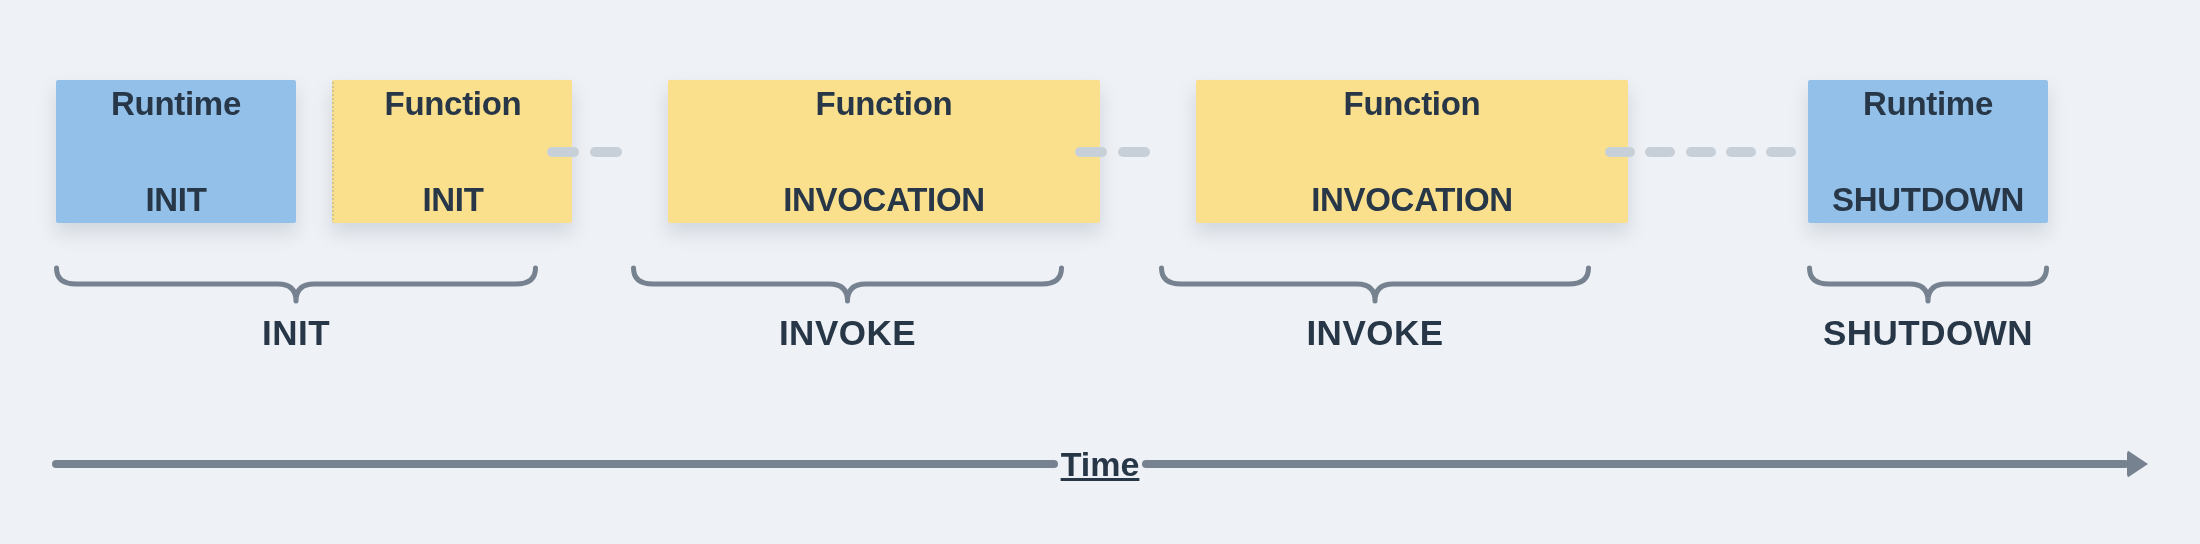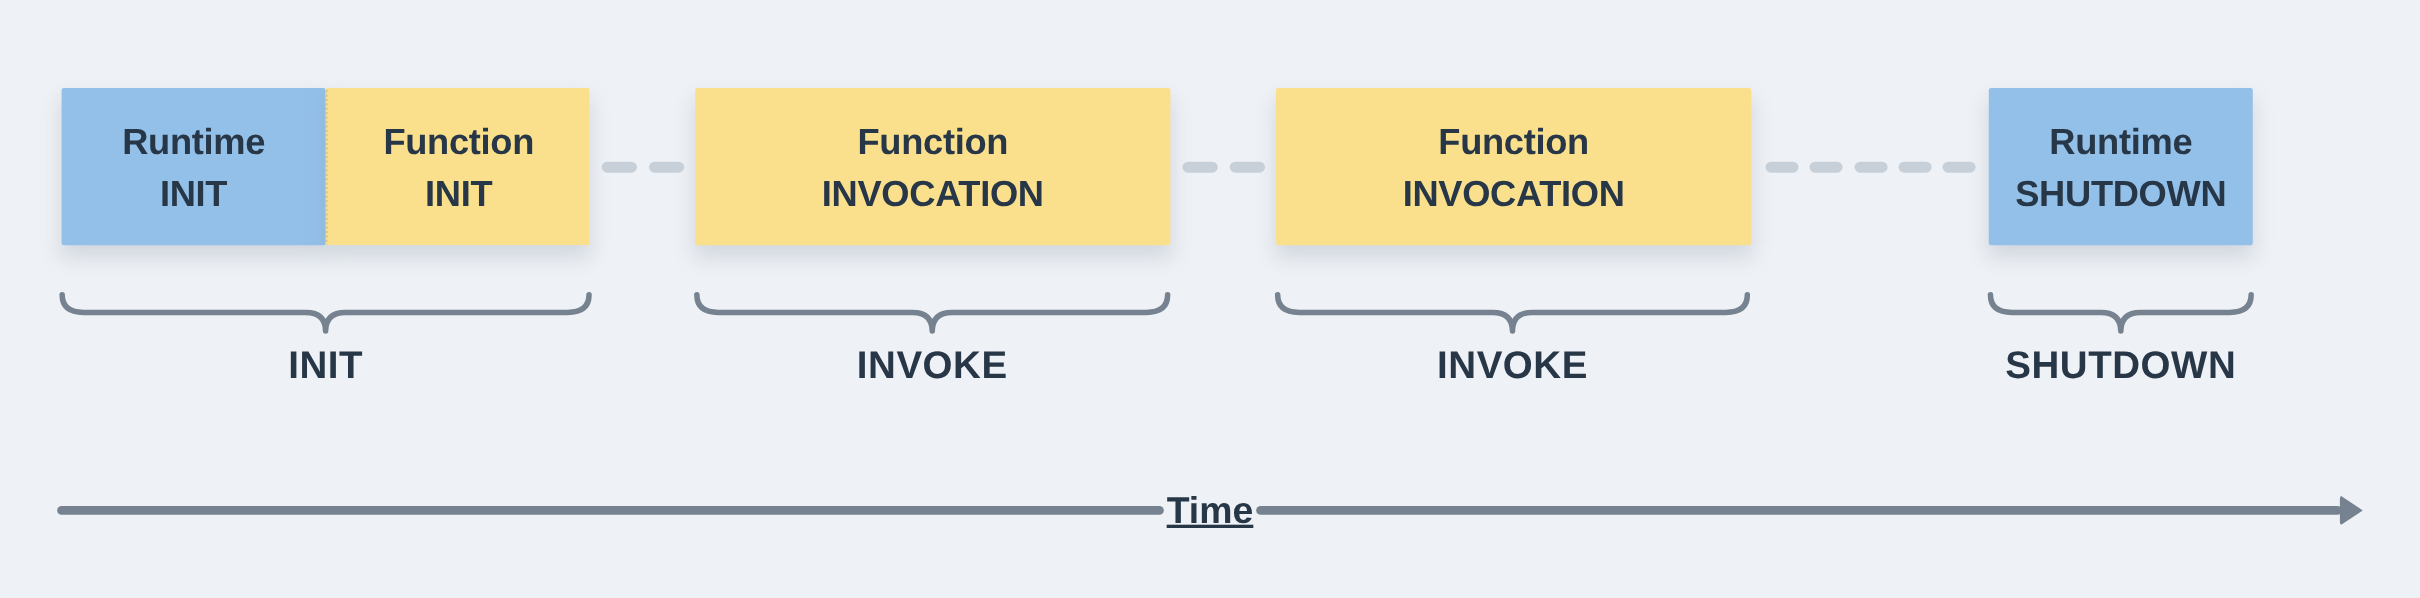--- a/index.html
+++ b/index.html
@@ -18,31 +18,31 @@
   
   .box {
     position: absolute;
     top: 80px;
     height: 143px;
     box-sizing: border-box;
     border-radius: 2px;
     display: flex;
     flex-direction: column;
     align-items: center;
-    justify-content: center;
+    justify-content: space-between;
     text-align: center;
     color: var(--box-text, #273747);
     font-size: 33px;
     font-weight: 600;
     line-height: 47px;
     letter-spacing: -0.3px;
     box-shadow: 0 10px 18px rgba(141,157,172,0.30);
   }
   .box.runtime  { background: var(--runtime-box, #93c0e9); }
-  .box.function { background: var(--function-box, #fae08d); }
+  .box.function { background: var(--function-box, #fae08d); margin-left: 36px; }
   .box.divider-left { border-left: 2px dotted rgba(125,145,165,0.35); }
   
   .dashes {
     position: absolute;
     top: 147px;
     height: 10px;
     display: flex;
     justify-content: space-between;
     align-items: center;
   }

